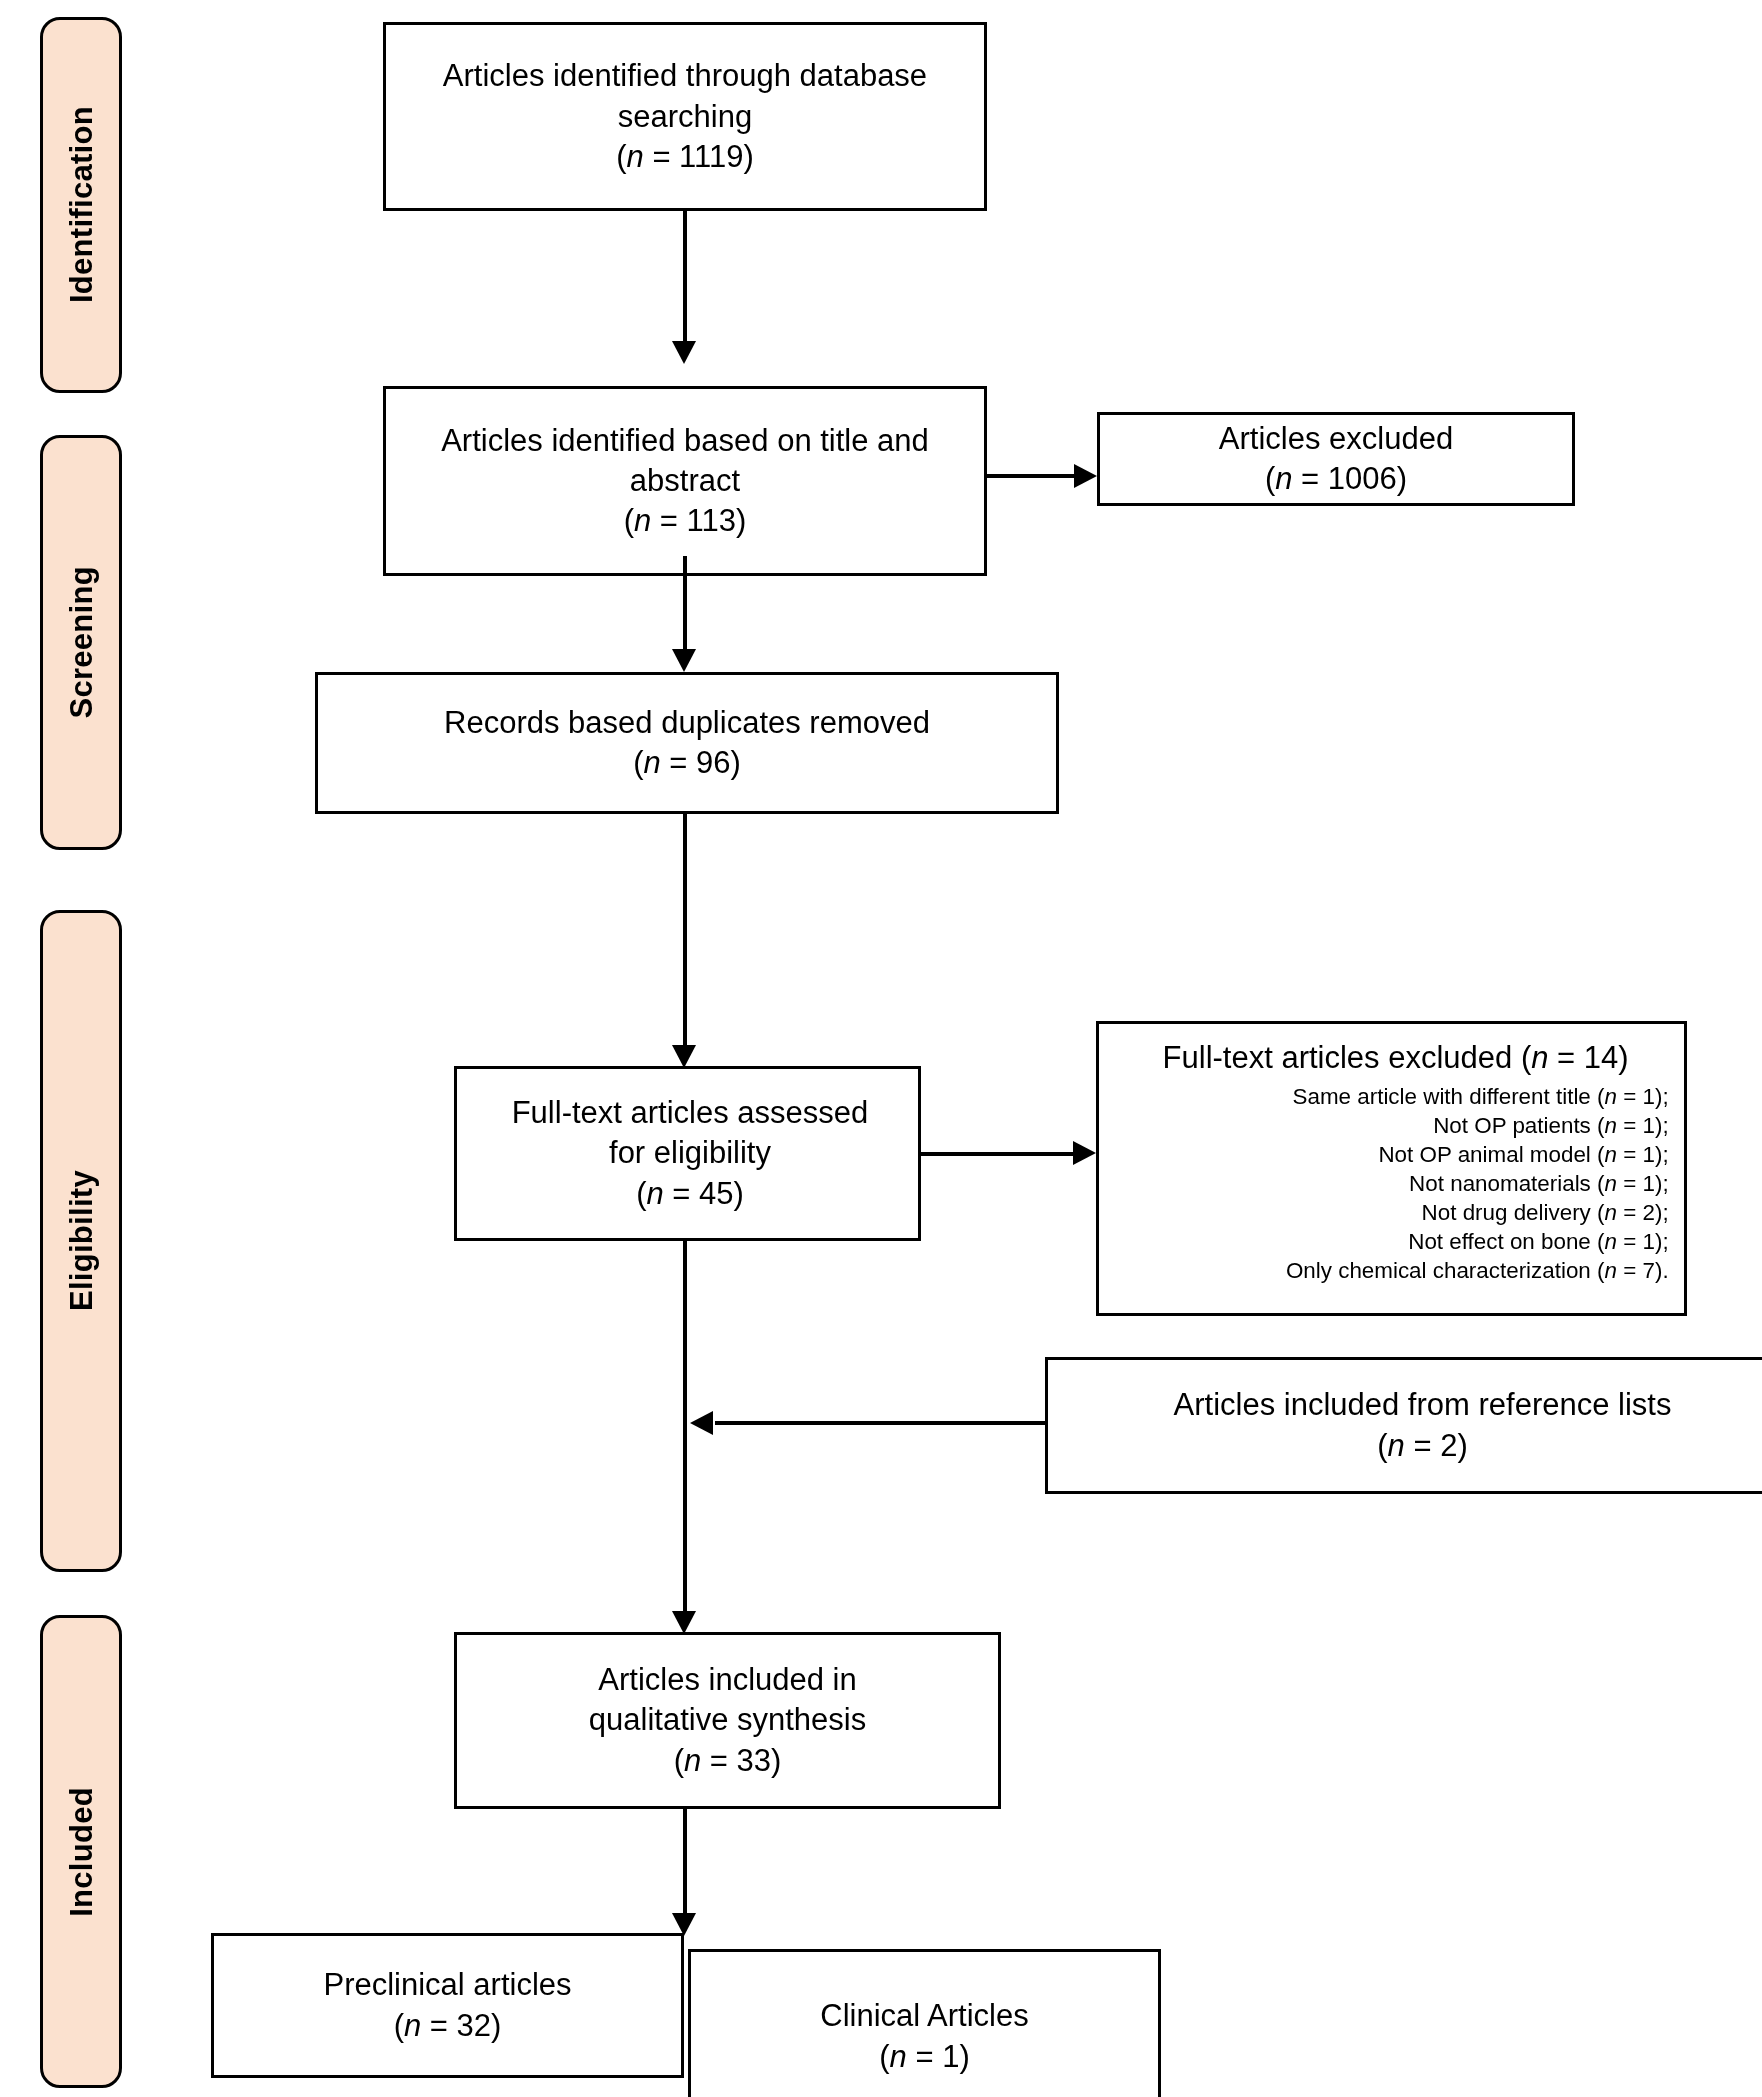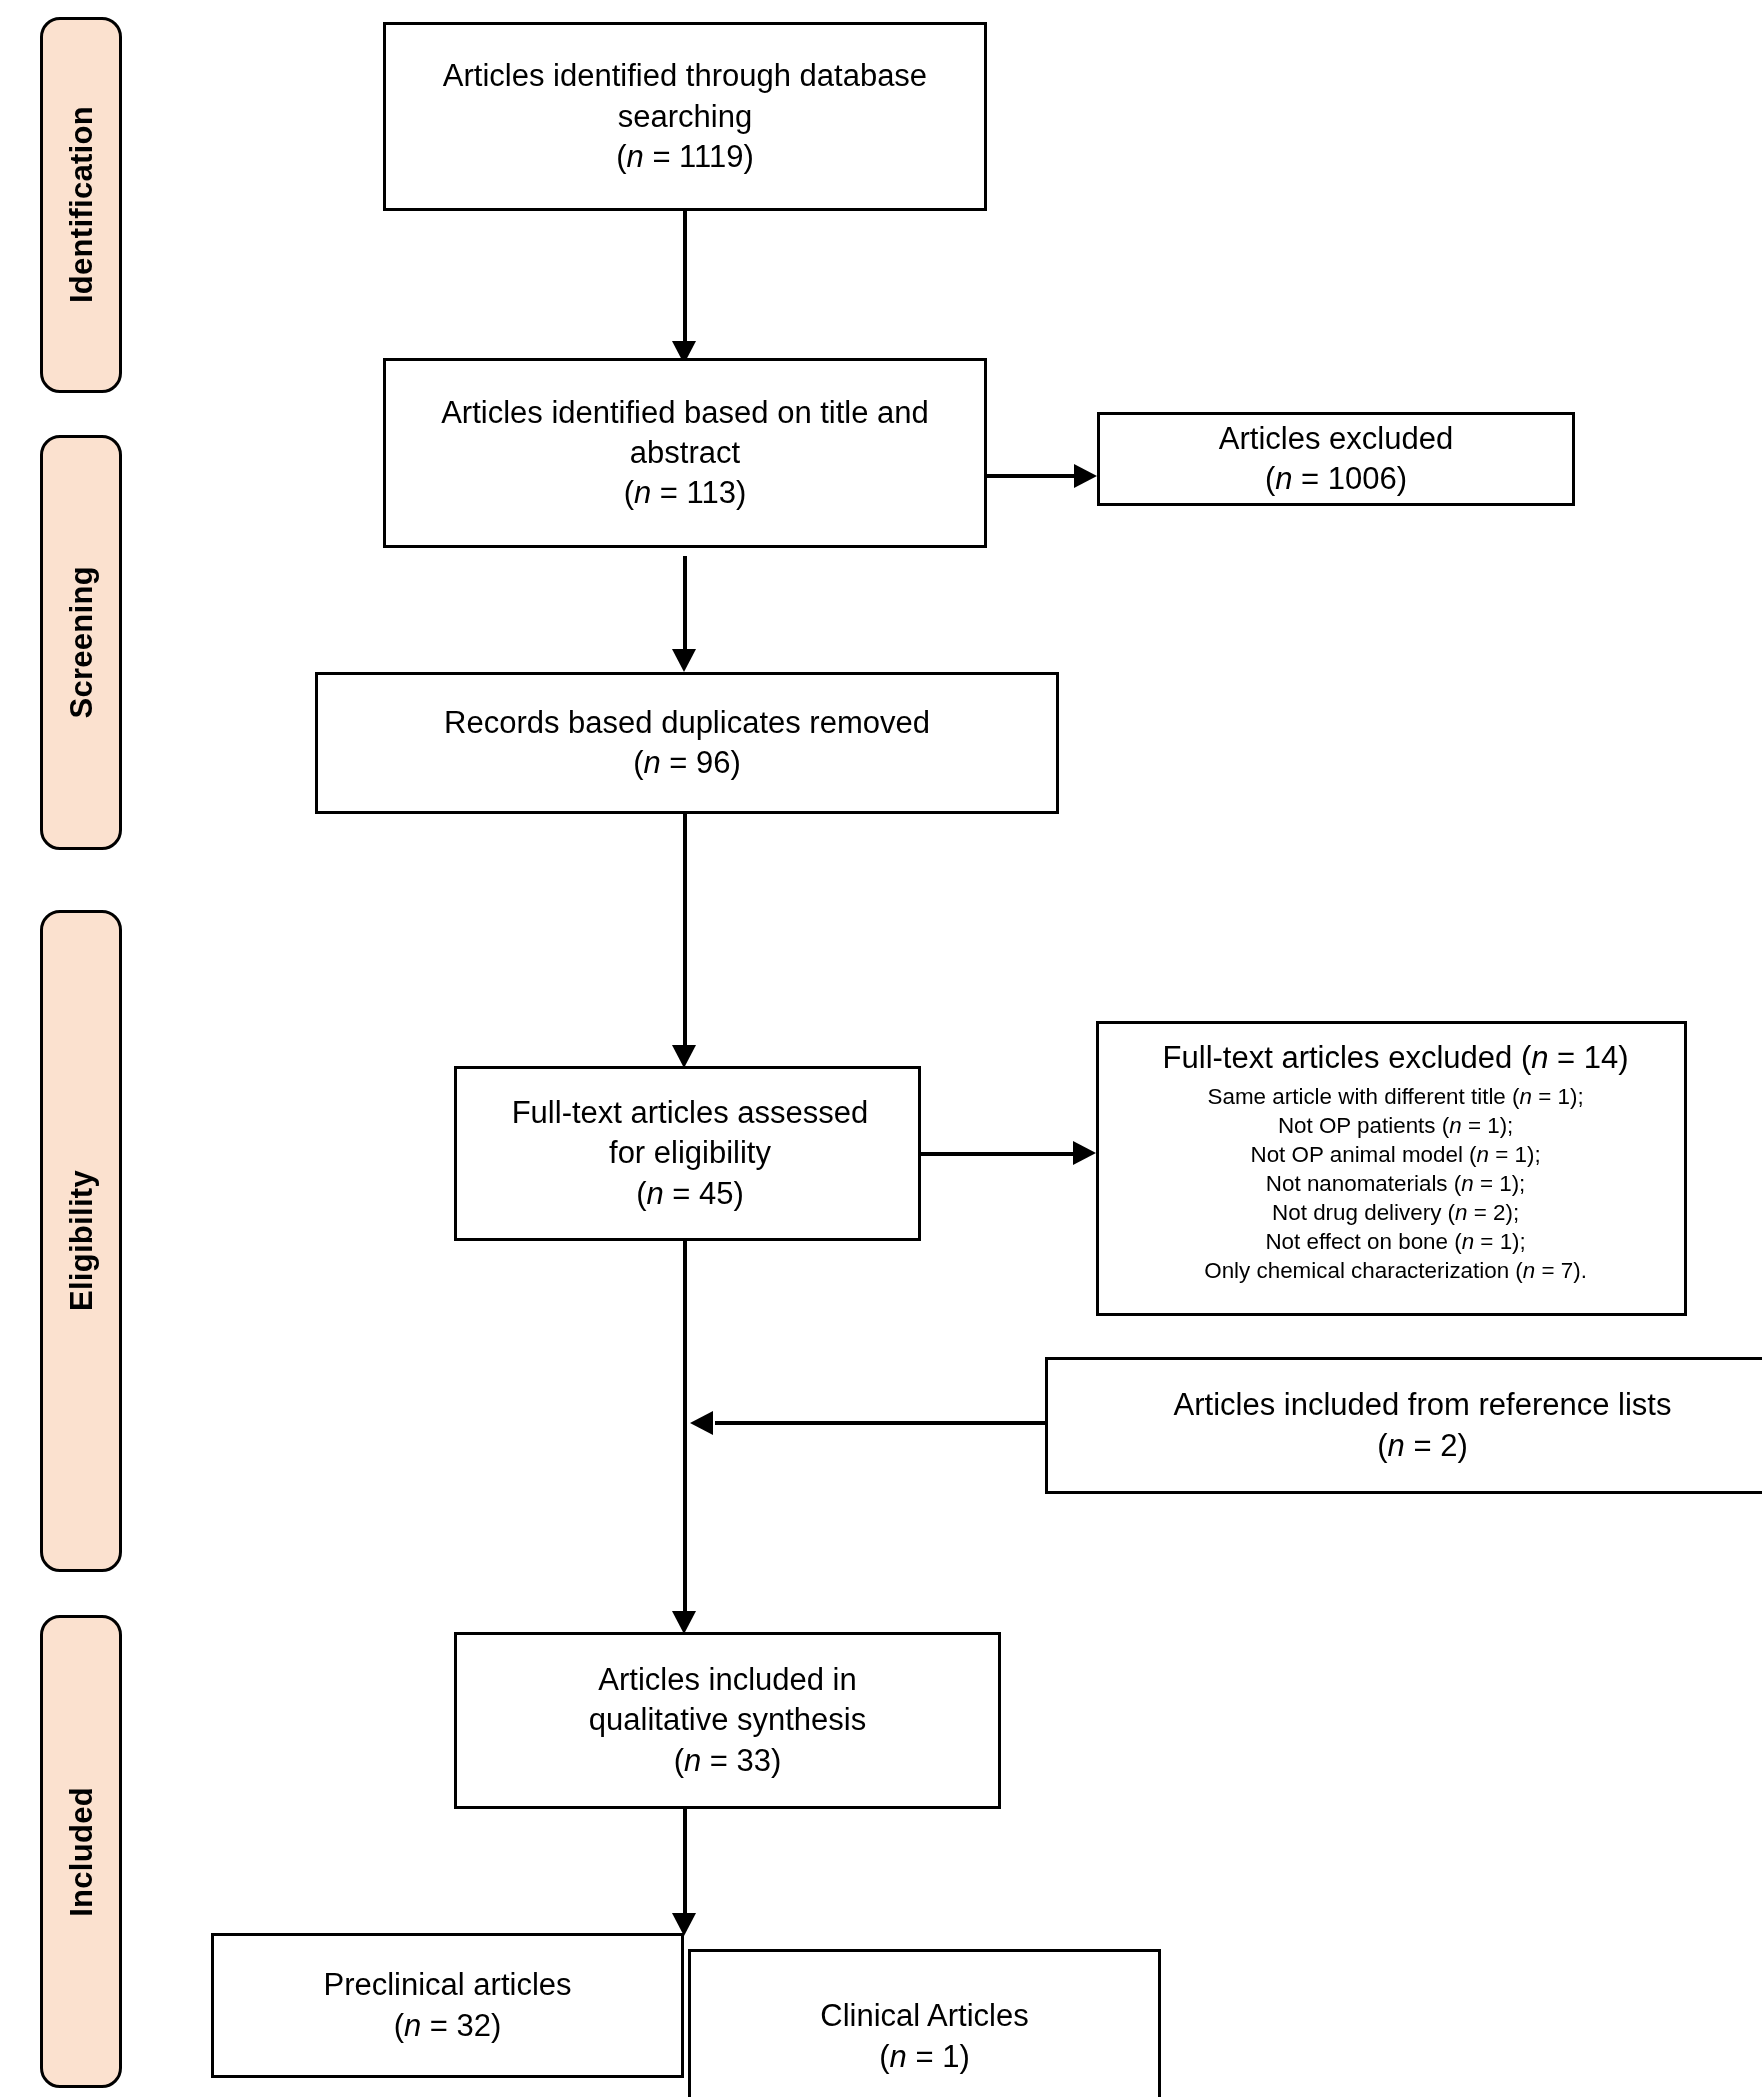--- a/index.html
+++ b/index.html
@@ -73,21 +73,21 @@
   }
   .reasons-box .reasons-title {
     font-size: 31px;
     text-align: center;
     line-height: 1.25;
     margin-bottom: 3.5px;
     white-space: nowrap;
   }
   .reasons-box .reason-line {
     font-size: 22.4px;
-    text-align: center;
+    text-align: right;
     line-height: 1.30;
     white-space: nowrap;
   }
 
   
   .v-line {
     position: absolute;
     width: 4.1px;
     background: #000000;
   }
@@ -144,21 +144,21 @@
 
   <div class="flow-box" style="left:383px; top:22.4px; width:604px; height:189px;">
     <span class="ln">Articles identified through database</span>
     <span class="ln">searching</span>
     <span class="ln">(<em class="n">n</em> = 1119)</span>
   </div>
 
   <div class="v-line" style="left:683px; top:211px; height:131px;"></div>
   <div class="arrow-down" style="left:672px; top:341px;"></div>
 
-  <div class="flow-box" style="left:383px; top:358px; width:604px; height:190px;">
+  <div class="flow-box" style="left:383px; top:386px; width:604px; height:190px;">
     <span class="ln">Articles identified based on title and</span>
     <span class="ln">abstract</span>
     <span class="ln">(<em class="n">n</em> = 113)</span>
   </div>
 
   <div class="h-line" style="left:986px; top:474px; width:90px;"></div>
   <div class="arrow-right" style="left:1074px; top:464px;"></div>
 
   <div class="flow-box" style="left:1097px; top:412px; width:478px; height:94px;">
     <span class="ln">Articles excluded</span>

